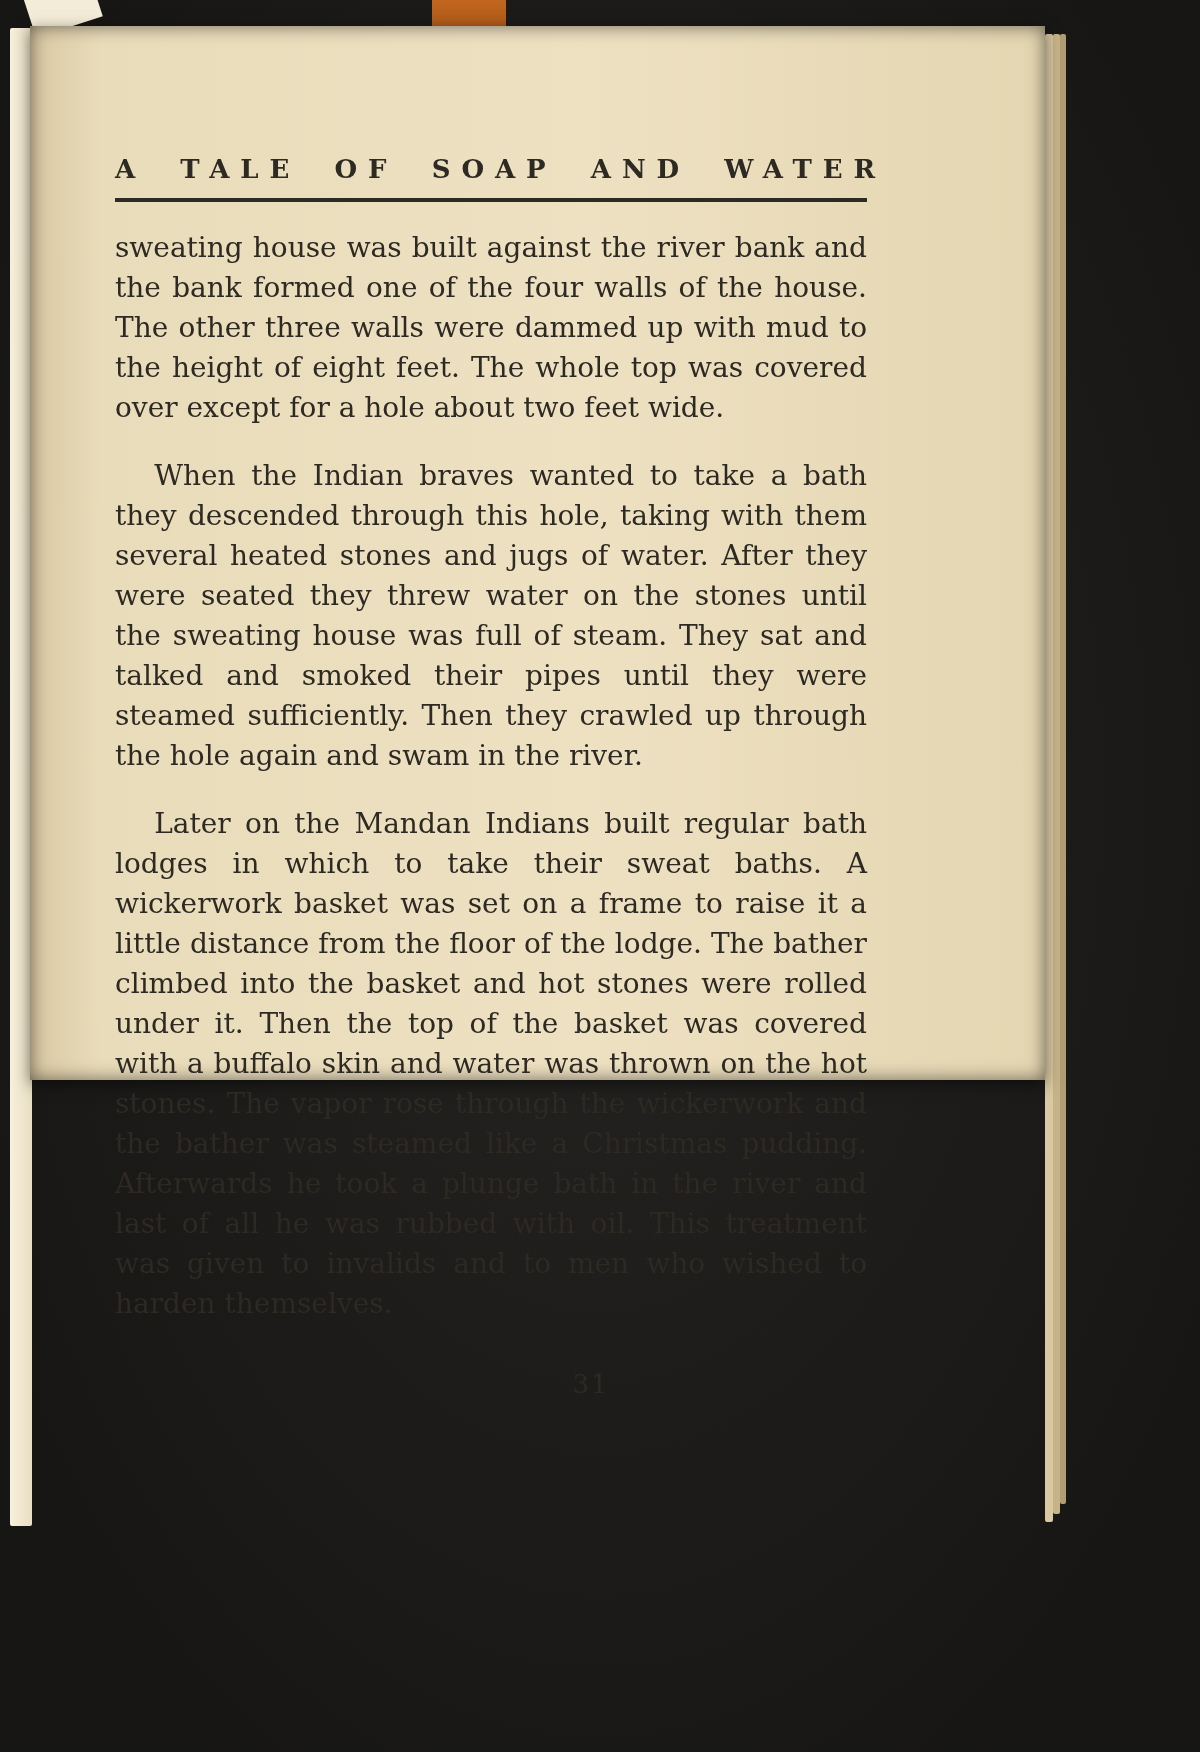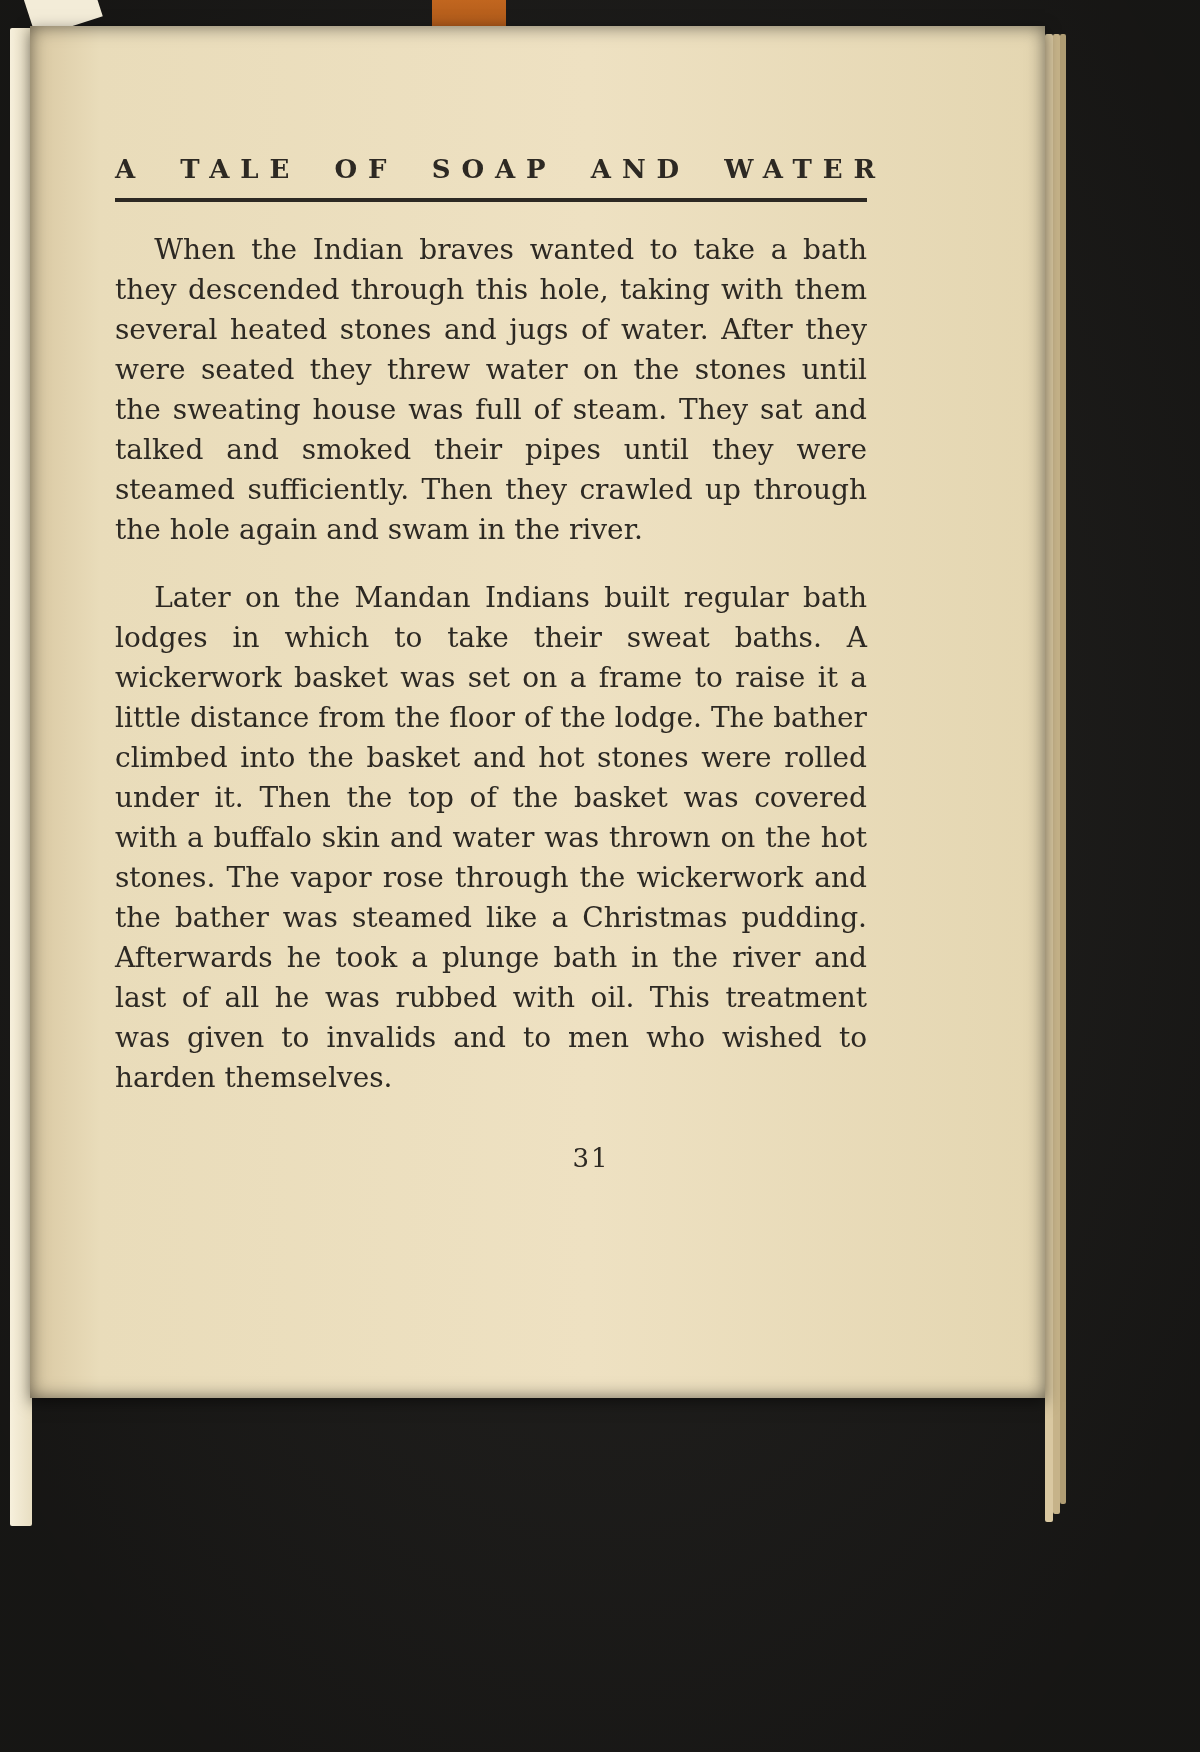--- a/index.html
+++ b/index.html
@@ -34,21 +34,21 @@
     position:absolute;left:28px;top:-14px;width:70px;height:42px;
     background:#f3ecd8;transform:rotate(-18deg);
   }
   
   .edge{position:absolute;top:34px;border-radius:2px;}
   .edge.e1{left:1045px;width:8px;height:1488px;background:#d9c8a1;}
   .edge.e2{left:1053px;width:7px;height:1480px;background:#c6b389;}
   .edge.e3{left:1060px;width:6px;height:1470px;background:#b09d74;}
   
   .page{
-    position:absolute;left:30px;top:26px;width:1015px;height:1372px;
+    position:absolute;left:30px;top:26px;width:1015px;height:1054px;
     background:
       linear-gradient(90deg, #d9c8a2 0px, var(--paper) 70px, #eee1c2 55%, #e4d6b1 100%);
     box-shadow:0 0 18px rgba(0,0,0,0.55) inset, 0 4px 14px rgba(0,0,0,0.5);
   }
   .content{
     padding:128px 178px 0 85px;
     color:var(--ink);
   }
   .running-head{
     font-size:26px;
@@ -94,20 +94,21 @@
   <div class="edge e3"></div>
 
   <div class="page">
     <div class="content">
 
       <h1 class="running-head">A TALE OF SOAP AND WATER</h1>
 
       <div class="rule"></div>
 
       <div class="body-text">
+        <p class="para">sweating house was built against the river bank and the bank formed one of the four walls of the house. The other three walls were dammed up with mud to the height of eight feet. The whole top was covered over except for a hole about two feet wide.</p>
         <p class="para indent">When the Indian braves wanted to take a bath they descended through this hole, taking with them several heated stones and jugs of water. After they were seated they threw water on the stones until the sweating house was full of steam. They sat and talked and smoked their pipes until they were steamed sufficiently. Then they crawled up through the hole again and swam in the river.</p>
         <p class="para indent">Later on the Mandan Indians built regular bath lodges in which to take their sweat baths. A wickerwork basket was set on a frame to raise it a little distance from the floor of the lodge. The bather climbed into the basket and hot stones were rolled under it. Then the top of the basket was covered with a buffalo skin and water was thrown on the hot stones. The vapor rose through the wickerwork and the bather was steamed like a Christmas pudding. Afterwards he took a plunge bath in the river and last of all he was rubbed with oil. This treatment was given to invalids and to men who wished to harden themselves.</p>
       </div>
 
       <div class="folio">31</div>
 
     </div>
   </div>
 
 </div>

